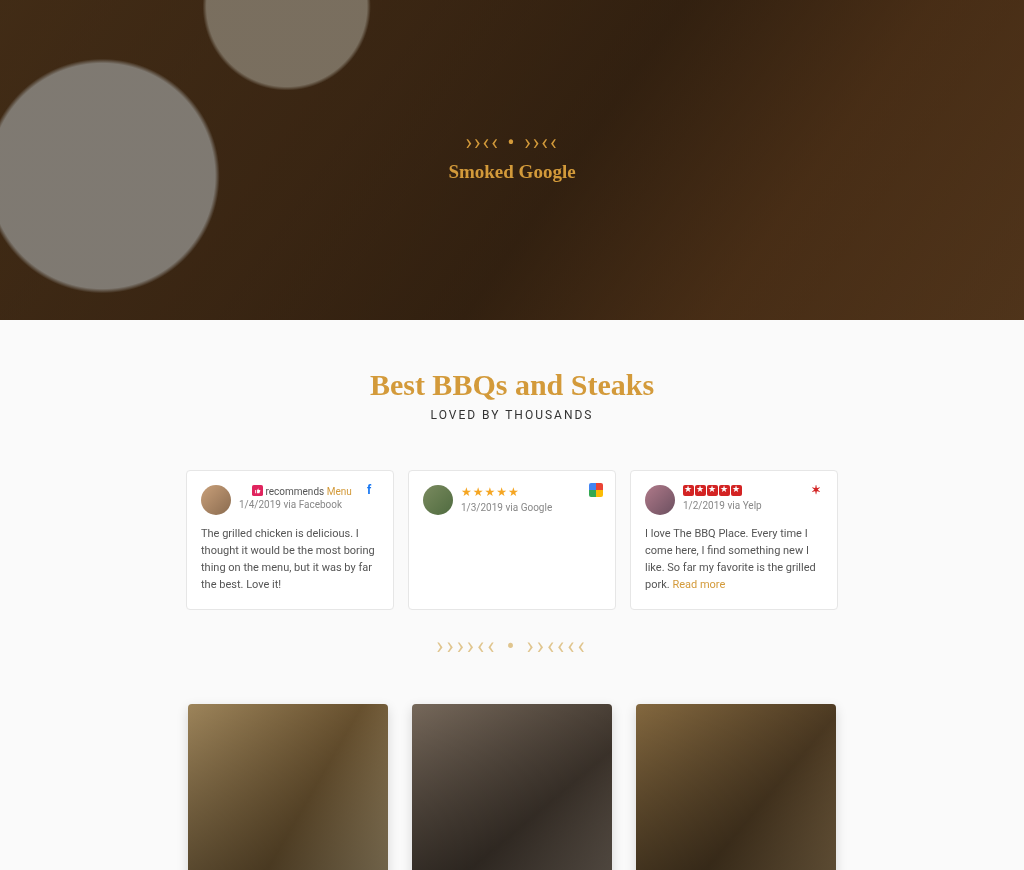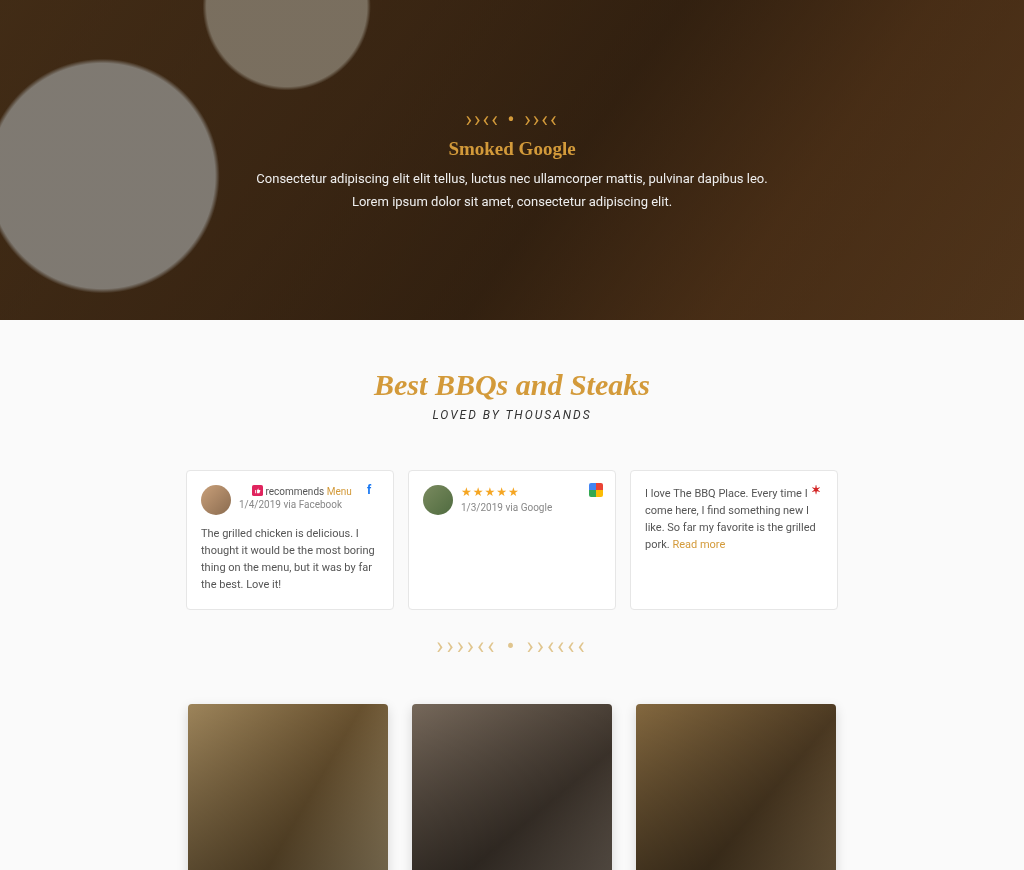--- a/index.html
+++ b/index.html
@@ -22,21 +22,21 @@
   color: #fff;
   padding: 0 20px;
   position: relative;
 }
 .hero-divider { color: #d39a3a; font-size: 22px; letter-spacing: 2px; margin-bottom: 6px; }
 .hero-eyebrow { color: #d39a3a; font-family: Georgia, "Times New Roman", serif; font-weight: 700; font-size: 19px; margin-bottom: 8px; }
 .hero-title { font-family: Georgia, "Times New Roman", serif; font-weight: 900; font-size: 52px; letter-spacing: 1px; margin-bottom: 16px; }
 .hero-desc { font-size: 13px; line-height: 1.7; max-width: 540px; color: #eee; }
 
 
-.section { padding: 48px 32px 24px; text-align: center; font-style: italic; }
+.section { padding: 48px 32px 24px; text-align: center; }
 .section-title { font-family: Georgia, "Times New Roman", serif; font-weight: 700; color: #d39a3a; font-size: 30px; margin-bottom: 6px; }
 .section-sub { font-size: 12px; letter-spacing: 2px; color: #333; }
 
 
 .reviews { display: flex; gap: 14px; justify-content: center; padding: 24px 20px 22px; }
 .review-card { background: #fff; border: 1px solid #e6e6e6; border-radius: 4px; padding: 14px 14px 16px; width: 208px; position: relative; text-align: left; }
 .review-head { display: flex; align-items: flex-start; gap: 8px; margin-bottom: 10px; }
 .avatar { width: 30px; height: 30px; border-radius: 50%; background: linear-gradient(135deg,#c9a07a,#8a6b4f); flex-shrink: 0; }
 .avatar.b { background: linear-gradient(135deg,#7a8a5f,#4f6b3f); }
 .avatar.c { background: linear-gradient(135deg,#b07a8a,#6b4f5f); }
@@ -69,21 +69,20 @@
 .menu-card.c1 { background-image: linear-gradient(120deg,#b89b6a,#7a5f37,#d8c499); }
 .menu-card.c2 { background-image: linear-gradient(140deg,#8a7a6a,#4a3f35,#b0a090); }
 .menu-card.c3 { background-image: linear-gradient(130deg,#9a7a4a,#5a4428,#c0a070); }
 </style>
 </head>
 <body>
 
 <header class="hero">
   <div class="hero-divider">››‹‹ • ››‹‹</div>
   <div class="hero-eyebrow">Smoked Google</div>
-  <p class="hero-desc">Consectetur adipiscing elit elit tellus, luctus nec ullamcorper mattis, pulvinar dapibus leo. Lorem ipsum dolor sit amet, consectetur adipiscing elit.</p>
 </header>
 
 <section class="section">
   <h2 class="section-title">Best BBQs and Steaks</h2>
   <div class="section-sub">LOVED BY THOUSANDS</div>
 </section>
 
 <div class="reviews">
 
   <article class="review-card">
@@ -111,20 +110,27 @@
       <div class="avatar b"></div>
       <div class="review-meta">
         <div class="stars">★★★★★</div>
         <div>1/3/2019 via Google</div>
       </div>
     </div>
   </article>
 
   <article class="review-card">
     <span class="source-icon yl">✶</span>
+    <div class="review-head">
+      <div class="avatar c"></div>
+      <div class="review-meta">
+        <div class="stars-red"><span></span><span></span><span></span><span></span><span></span></div>
+        <div>1/2/2019 via Yelp</div>
+      </div>
+    </div>
     <p class="review-text">
       <span>I love The BBQ Place. Every time I come here, I find something new I like. So far my favorite is the grilled pork.</span>
       <a class="read-more">Read more</a>
     </p>
   </article>
 
 </div>
 
 <div class="mid-divider">››››‹‹ • ››‹‹‹‹</div>
 

